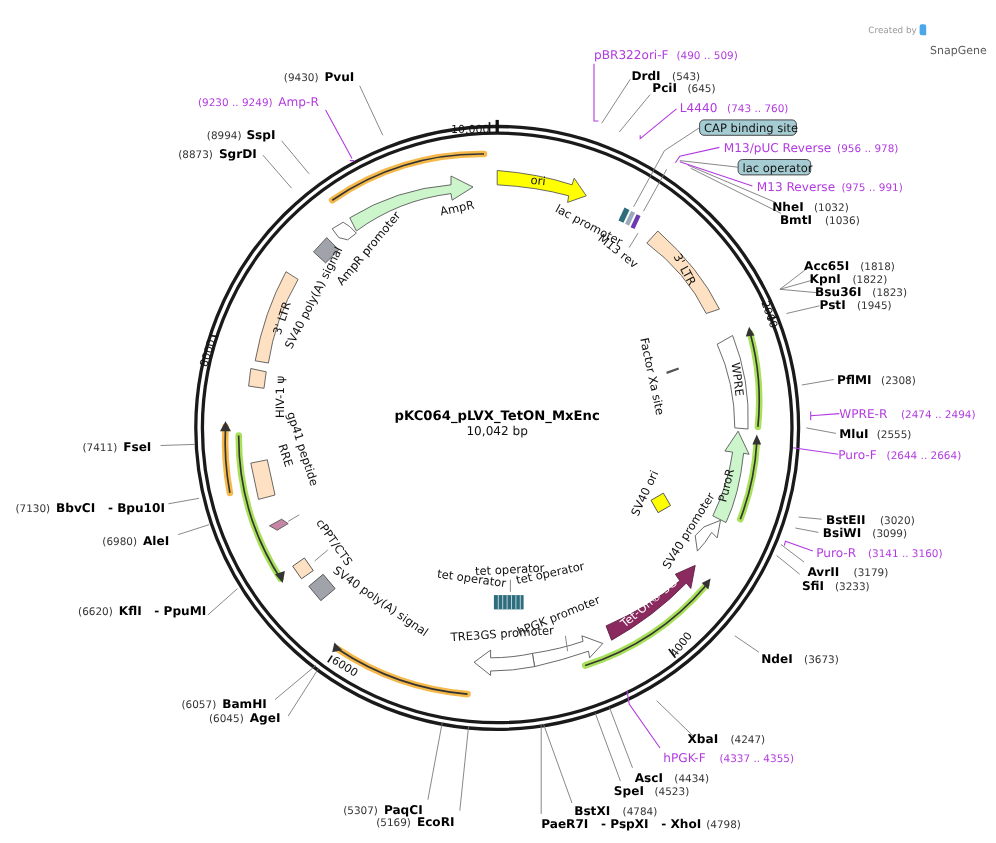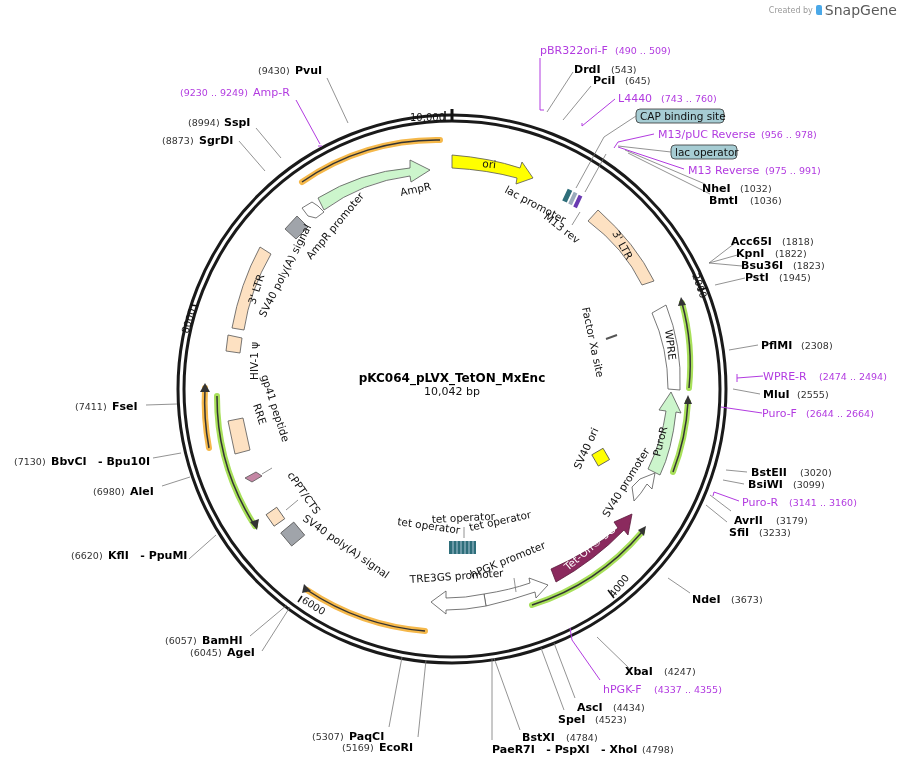--- a/index.html
+++ b/index.html
@@ -10,21 +10,21 @@
   .primer { font-family:"DejaVu Sans", sans-serif; font-size:11px; fill:#b23be0; }
   .primer-pos { font-family:"DejaVu Sans", sans-serif; font-size:9.5px; fill:#b23be0; }
   .feat-label { font-family:"DejaVu Sans", sans-serif; font-size:10.5px; fill:#111; }
   .tick-label { font-family:"DejaVu Sans", sans-serif; font-size:10px; fill:#111; }
   .title { font-family:"DejaVu Sans", sans-serif; font-weight:bold; font-size:12px; fill:#000; }
   .subtitle { font-family:"DejaVu Sans", sans-serif; font-size:11px; fill:#111; }
   .boxed { font-family:"DejaVu Sans", sans-serif; font-size:10.5px; fill:#111; }
   .leader { stroke:#777; stroke-width:0.8; fill:none; }
   .pleader { stroke:#b23be0; stroke-width:1; fill:none; }
   #credit { position:absolute; right:8px; top:2px; font-size:8px; color:#9a9a9a; font-family:"DejaVu Sans", sans-serif; display:flex; align-items:center; gap:3px; }
-  #credit .brand { color:#5a5a5a; font-size:14px; }
+  #credit .brand { color:#5a5a5a; font-size:10px;margin-top:39px; }
   #credit .logo { width:6px; height:10px; background:#4aa8e8; border-radius:2px 2px 0 2px; display:inline-block; }
 </style>
 </head>
 <body>
 
 <div id="credit">
   <span>Created by</span>
   <span class="logo"></span>
   <span class="brand">SnapGene</span>
 </div>

